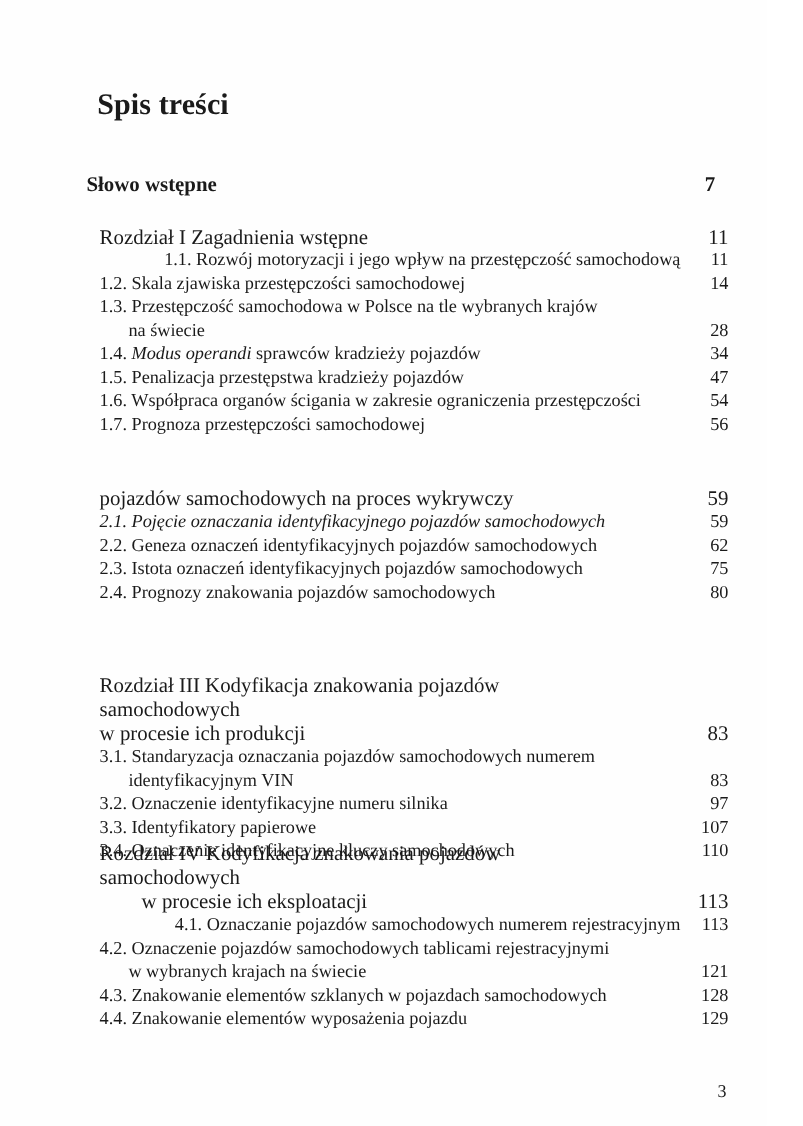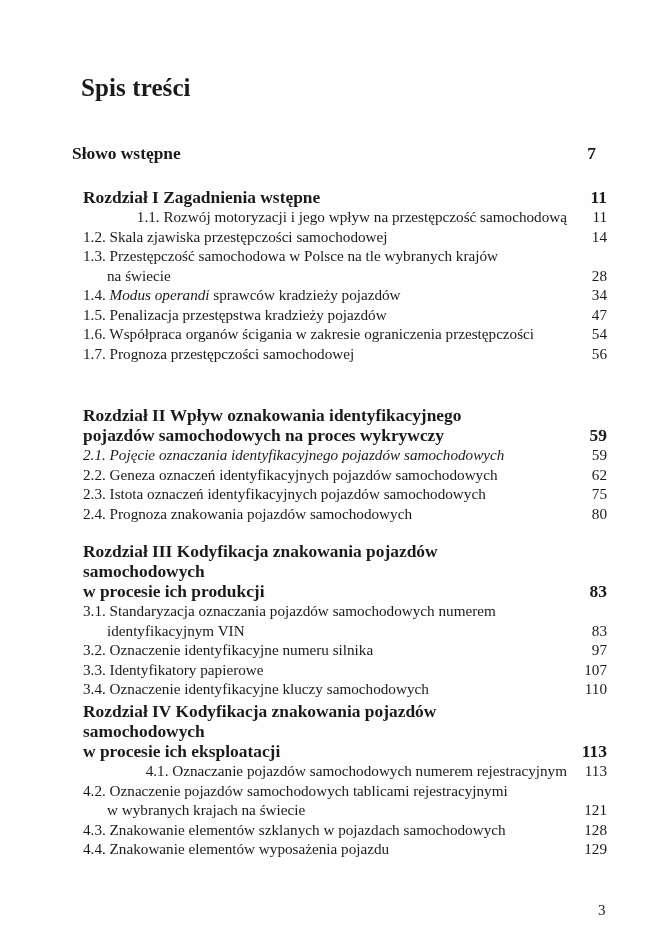--- a/index.html
+++ b/index.html
@@ -39,21 +39,21 @@
       display: flex;
       justify-content: space-between;
       align-items: flex-end;
     }
     .row .text { flex: 1; }
     .row .page-num {
       text-align: right;
       min-width: 40px;
     }
     .chapter {
-      font-weight: bold;
+      font-weight: normal;
       font-size: 17.4px;
       line-height: 20px;
       gap: 43px;
     }
     .chapter .page-num { font-size: 17.4px; }
     .section {
       font-size: 15.2px;
       line-height: 19.5px;
     }
     .section .page-num { font-size: 15.2px; }
@@ -71,21 +71,21 @@
     }
     .footer-num {
       position: absolute;
       left: 598px;
       top: 902px;
       font-size: 15px;
     }
     em { font-style: italic; }
     .ch1 { top: 187px; }
     .ch2 { top: 405px; }
-    .ch3 { top: 541px; }
+    .ch3 { top: 561px; }
     .ch4 { top: 701px; }
   </style>
 </head>
 <body>
 
 <div class="page">
   <div class="title">Spis treści</div>
 
   <div class="foreword row">
     <span class="text">Słowo wstępne</span>
@@ -139,21 +139,20 @@
       <div class="row section">
         <span class="text">
           <span style="display: block;"><span>1.7.</span> <span>Prognoza przestępczości samochodowej</span></span>
         </span>
         <span class="page-num">56</span>
       </div>
     </div>
   <div class="toc ch2">
       <div class="row chapter">
         <span class="text">
-          <span style="display: block;">Rozdział II Wpływ oznakowania identyfikacyjnego</span>
           <span style="display: block;">pojazdów samochodowych na proces wykrywczy</span>
         </span>
         <span class="page-num">59</span>
       </div>
       <div class="row section">
         <span class="text">
           <span style="display: block; font-style: italic;"><span>2.1.</span> <span>Pojęcie oznaczania identyfikacyjnego pojazdów samochodowych</span></span>
         </span>
         <span class="page-num">59</span>
       </div>
@@ -164,21 +163,21 @@
         <span class="page-num">62</span>
       </div>
       <div class="row section">
         <span class="text">
           <span style="display: block;"><span>2.3.</span> <span>Istota oznaczeń identyfikacyjnych pojazdów samochodowych</span></span>
         </span>
         <span class="page-num">75</span>
       </div>
       <div class="row section">
         <span class="text">
-          <span style="display: block;"><span>2.4.</span> <span>Prognoza znakowania pojazdów samochodowych</span></span>
+          <span style="display: block;"><span>2.4.</span> <span>Prognozy znakowania pojazdów samochodowych</span></span>
         </span>
         <span class="page-num">80</span>
       </div>
     </div>
   <div class="toc ch3">
       <div class="row chapter">
         <span class="text">
           <span style="display: block;">Rozdział III Kodyfikacja znakowania pojazdów samochodowych</span>
           <span style="display: block;">w procesie ich produkcji</span>
         </span>
@@ -207,21 +206,21 @@
         <span class="text">
           <span style="display: block;"><span>3.4.</span> <span>Oznaczenie identyfikacyjne kluczy samochodowych</span></span>
         </span>
         <span class="page-num">110</span>
       </div>
     </div>
   <div class="toc ch4">
       <div class="row chapter">
         <span class="text">
           <span style="display: block;">Rozdział IV Kodyfikacja znakowania pojazdów samochodowych</span>
-          <span style="display: block;">w procesie ich eksploatacji</span>
+          <span style="display: block; margin-left: 35px;">w procesie ich eksploatacji</span>
         </span>
         <span class="page-num">113</span>
       </div>
       <div class="row section">
         <span class="text">
           <span style="display: block; text-align: right;"><span>4.1.</span> <span>Oznaczanie pojazdów samochodowych numerem rejestracyjnym</span></span>
         </span>
         <span class="page-num">113</span>
       </div>
       <div class="row section">

